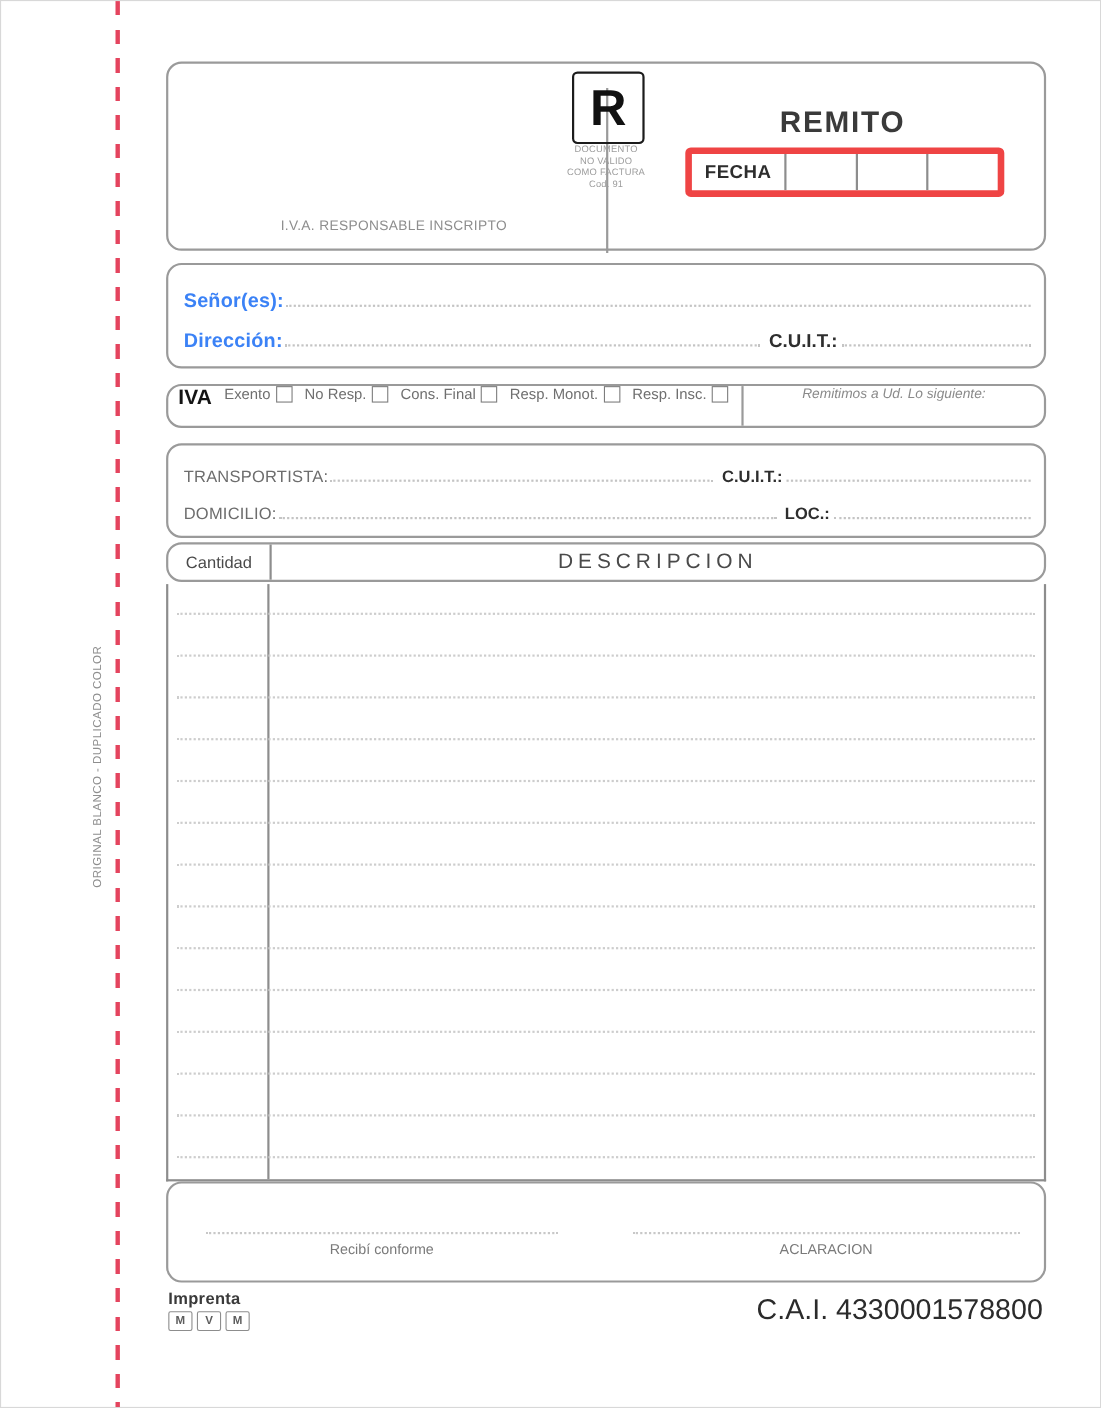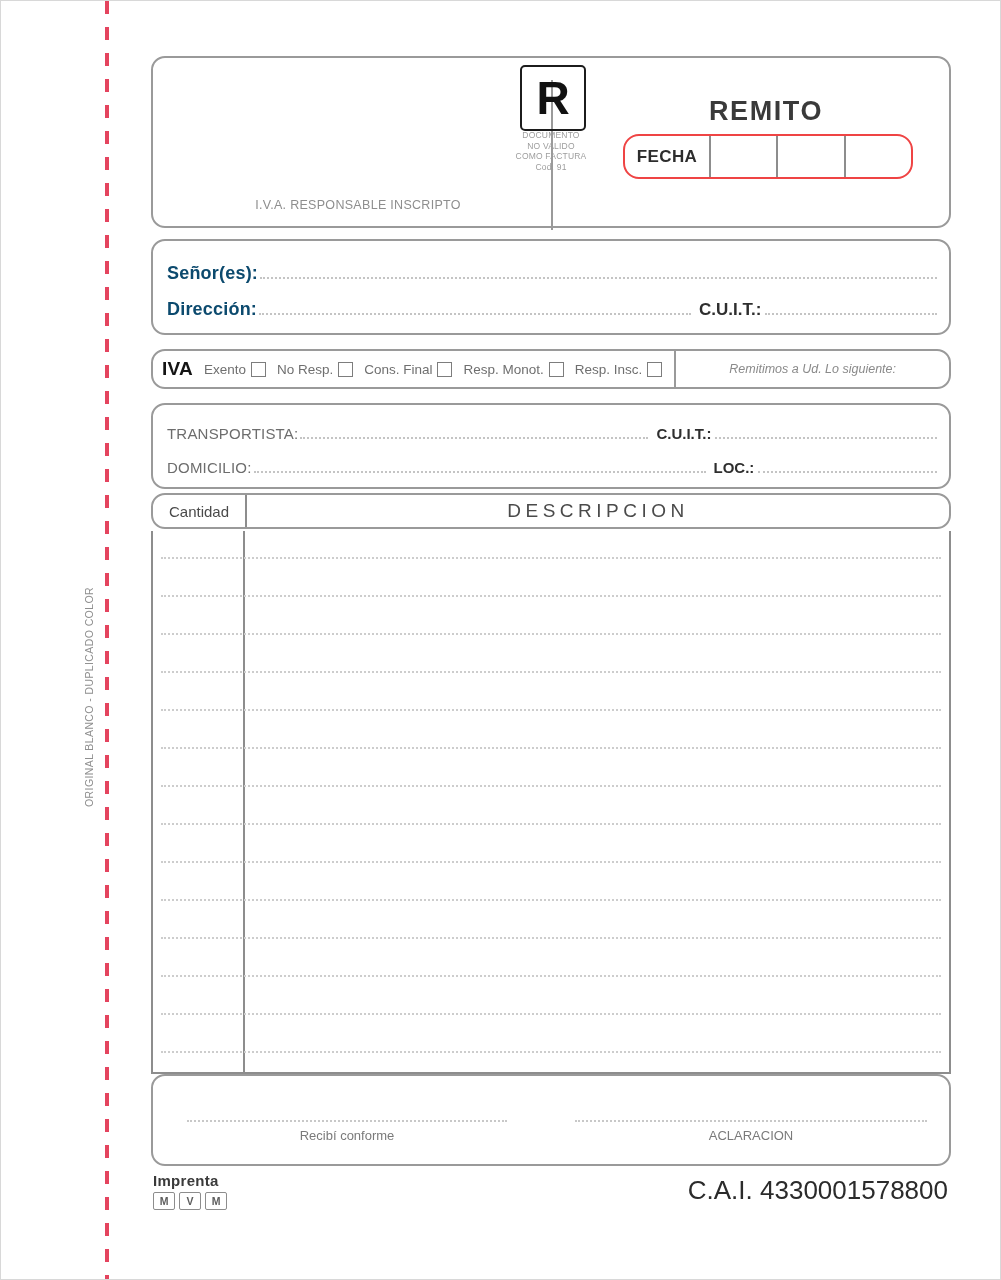--- a/index.html
+++ b/index.html
@@ -78,21 +78,21 @@
     color: #9d9d9d; letter-spacing: 0.2px;
   }
   #doc-title {
     position: absolute; left: 430px; top: 6px; width: 366px;
     text-align: center; font-size: 27px; font-weight: bold;
     letter-spacing: 1.6px; color: #3a3a3a; margin-top: 32px;
   }
   #fecha-box {
     position: absolute; left: 470px; top: 76px;
     width: 290px; height: 45px;
-    border: 2px solid #ef4444; border-radius: 16px;
+    border: 6px solid #ef4444; border-radius: 5px;
     display: flex; box-sizing: border-box; overflow: hidden;
   }
   #fecha-box .fcell {
     border-left: 2px solid #8d8d8d;
     flex: 1 1 0;
   }
   #fecha-box .flabel {
     flex: 0 0 84px;
     display: flex; align-items: center; justify-content: center;
     font-size: 17px; font-weight: bold; color: #2d2d2d;
@@ -109,38 +109,38 @@
     letter-spacing: 0.3px;
   }
 
   
   #client { left: 150px; top: 238px; width: 800px; height: 96px; }
   .fieldline {
     position: absolute; left: 14px; right: 12px;
     display: flex; align-items: baseline;
   }
   .fieldline .lbl {
-    font-size: 18px; font-weight: bold; color: #0c4a6e;
+    font-size: 18px; font-weight: bold; color: #3b82f6;
     white-space: nowrap; letter-spacing: 0.2px;
   }
   .dots {
     flex: 1 1 auto;
     border-bottom: 2px dotted #c4c4c4;
     height: 1px; margin-bottom: 3px; margin-left: 2px;
   }
   .inline-lbl {
     font-size: 17px; font-weight: bold; color: #2e2e2e;
     white-space: nowrap; padding: 0 2px 0 8px;
   }
 
   
   #iva-panel { left: 150px; top: 348px; width: 800px; height: 40px; }
   #iva-row {
     position: absolute; left: 0; top: 0; right: 0; bottom: 0;
-    display: flex; align-items: center;
+    display: flex; align-items: flex-start;
   }
   #iva-tag {
     font-size: 19px; font-weight: bold; color: #141414;
     padding-left: 9px; letter-spacing: 0.2px;
   }
   .iva-opt {
     display: flex; align-items: center; gap: 5px;
     font-size: 13.5px; color: #6f6f6f; white-space: nowrap;
     padding-left: 11px;
   }

